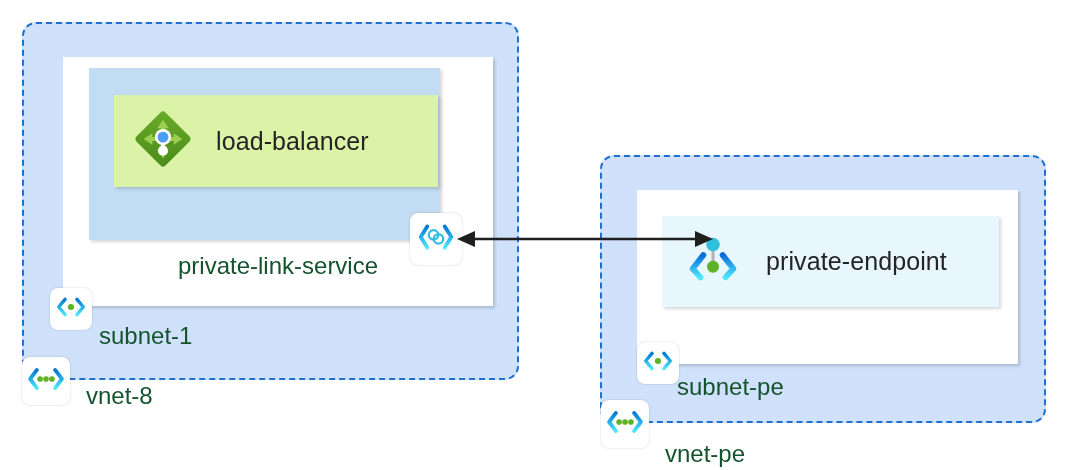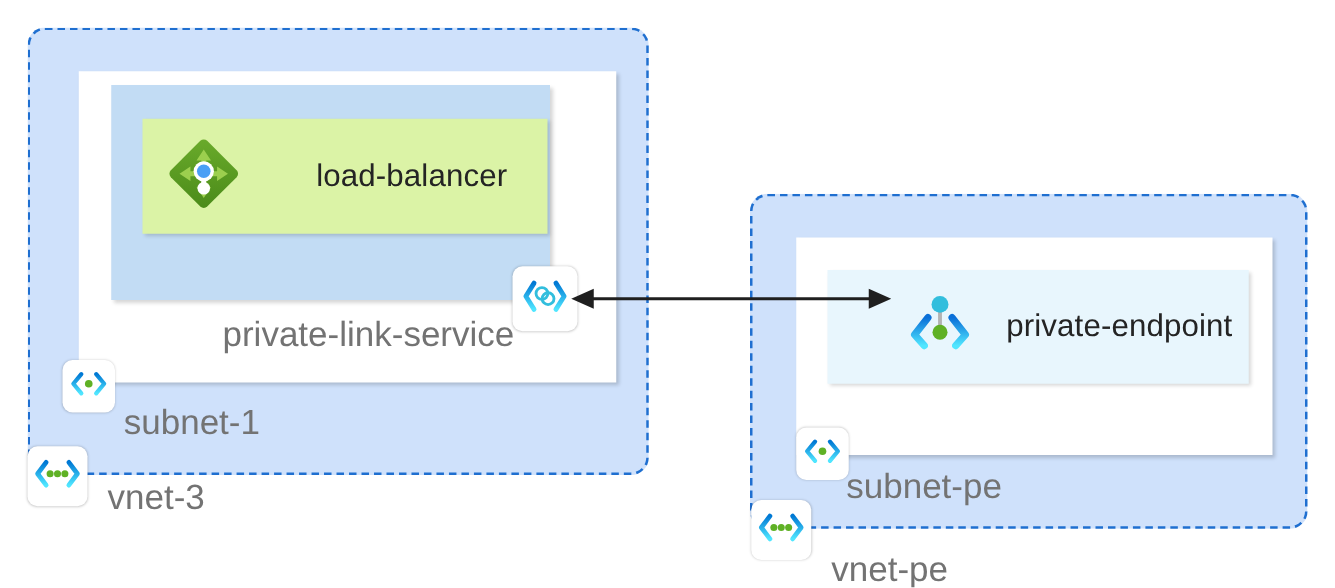--- a/index.html
+++ b/index.html
@@ -61,22 +61,22 @@
     position: absolute;
     background: #ffffff;
     border-radius: 8px;
     box-shadow: 0 0 2px rgba(0,0,0,0.22);
     display: flex;
     align-items: center;
     justify-content: center;
   }
   .zone-label {
     position: absolute;
-    font-size: 28px;
-    color: #737373;
+    font-size: 24px;
+    color: #14532d;
     white-space: nowrap;
   }
 
   .ico {
     display: block;
   }
 
   
   .connector {
     position: absolute;
@@ -87,21 +87,21 @@
 <body>
 
 <div id="canvas">
 
   <div class="vnet-box" style="left:22px; top:22px; width:497px; height:358px;"></div>
 
   <div class="subnet-box" style="left:63px; top:57px; width:430px; height:249px;"></div>
 
   <div class="res-box pls" style="left:89px; top:68px; width:351px; height:172px;">
 
-    <div class="res-box lb" style="left:25px; top:27px; width:324px; height:92px; position:absolute;gap:37px;">
+    <div class="res-box lb" style="left:25px; top:27px; width:324px; height:92px; position:absolute;">
 
       <span class="ico" style="margin-left:18px;">
         <svg width="62" height="62" viewBox="0 0 64 64">
           <defs>
             <linearGradient id="lbDiamond" x1="0" y1="0" x2="1" y2="1">
               <stop offset="0%" stop-color="#6aab2b"></stop>
               <stop offset="100%" stop-color="#4a8a19"></stop>
             </linearGradient>
           </defs>
           <rect x="32" y="2" width="42.4" height="42.4" transform="rotate(45 32 2)" rx="4" fill="url(#lbDiamond)"></rect>
@@ -182,27 +182,27 @@
           </linearGradient>
         </defs>
         <path d="M12 12 L4.5 22 L12 32" stroke="url(#vnL)" stroke-width="4.2" fill="none" stroke-linecap="round" stroke-linejoin="round"></path>
         <path d="M32 12 L39.5 22 L32 32" stroke="url(#vnR)" stroke-width="4.2" fill="none" stroke-linecap="round" stroke-linejoin="round"></path>
         <circle cx="15.5" cy="22" r="3.1" fill="#5fb125"></circle>
         <circle cx="22" cy="22" r="3.1" fill="#5fb125"></circle>
         <circle cx="28.5" cy="22" r="3.1" fill="#5fb125"></circle>
       </svg>
     </span>
   </div>
-  <span class="zone-label" style="left:86px; top:382px;">vnet-3</span>
+  <span class="zone-label" style="left:86px; top:382px;">vnet-8</span>
 
   <div class="vnet-box" style="left:600px; top:155px; width:446px; height:268px;"></div>
 
   <div class="subnet-box" style="left:637px; top:190px; width:381px; height:174px;"></div>
 
-  <div class="res-box pe" style="left:662px; top:216px; width:337px; height:91px;padding-left:39px;">
+  <div class="res-box pe" style="left:662px; top:216px; width:337px; height:91px;">
     <span class="ico" style="margin-left:20px;">
       <svg width="62" height="62" viewBox="0 0 64 64">
         <defs>
           <linearGradient id="peL" x1="0" y1="0" x2="0" y2="1">
             <stop offset="0%" stop-color="#0a6fd8"></stop>
             <stop offset="100%" stop-color="#50e6ff"></stop>
           </linearGradient>
           <linearGradient id="peR" x1="0" y1="0" x2="0" y2="1">
             <stop offset="0%" stop-color="#0a6fd8"></stop>
             <stop offset="100%" stop-color="#50e6ff"></stop>

